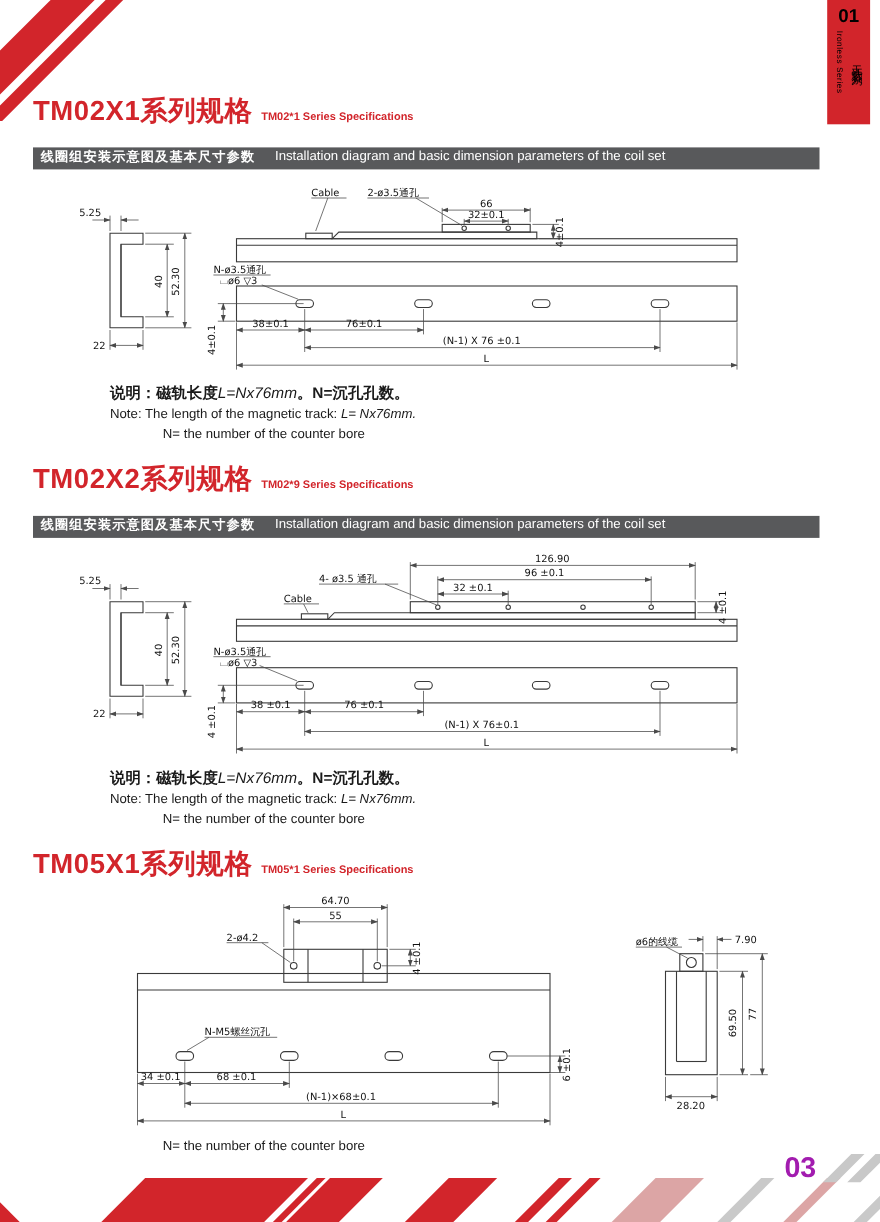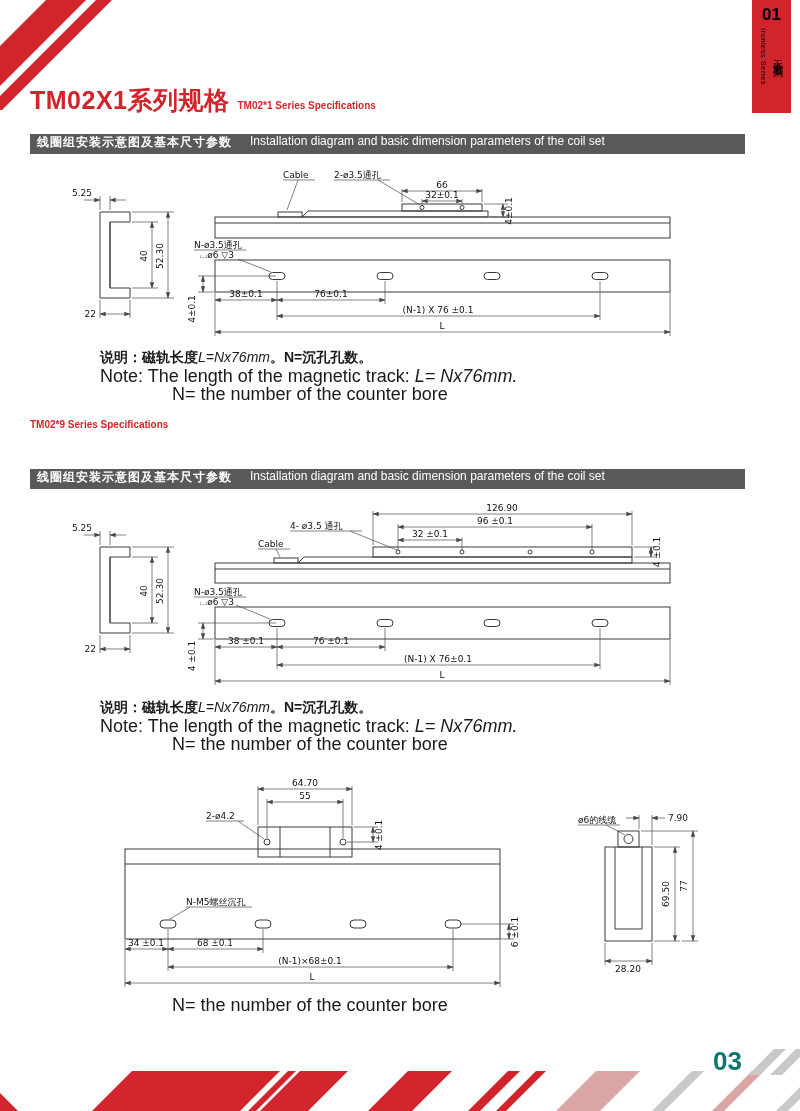--- a/index.html
+++ b/index.html
@@ -22,40 +22,40 @@
   .graybar .cn{ font-weight:bold; letter-spacing:1px; }
 
   .drawing{ display:block; margin:6px 0 0 10px; }
   .drawing .geo{ stroke:#3a3a3a; stroke-width:1; fill:none; }
   .drawing .thin{ stroke:#4a4a4a; stroke-width:0.7; fill:none; }
   .drawing text{ font-family:"DejaVu Sans", sans-serif; font-size:9px; fill:#111; stroke:none; }
 
   .notes{ margin:2px 0 0 70px; }
   .note-cn{ font-size:14px; font-weight:bold; line-height:20px; }
   .note-cn i{ font-weight:normal; }
-  .note-en{ font-size:18px; line-height:18px; }
-  .note-en.indent{ margin-left:72px; }
+  .note-en{ font-size:12px; line-height:18px; }
+  .note-en.indent{ margin-left:48px; }
   .sec{ margin-bottom:14px; }
   .sec+.sec{ margin-top:16px; }
 
   .chapter-tab{
     position:absolute; top:0; right:9px; width:39px; height:113px;
     background:var(--red); color:#000000; text-align:center; z-index:3;
   }
   .chapter-num{ font-size:17px; font-weight:bold; padding-top:5px; }
   .chapter-texts{ display:flex; justify-content:center; gap:3px; margin-top:3px; }
   .chapter-en{ writing-mode:vertical-rl; font-size:7.5px; letter-spacing:.5px; }
   .chapter-cn{ writing-mode:vertical-rl; font-size:10px; letter-spacing:2px; }
 
   .deco-topleft{ position:absolute; top:0; left:0; z-index:1; }
   .deco-bottom{ position:absolute; bottom:0; left:0; z-index:1; }
   .pageno-row{
     position:absolute; right:0; bottom:34px; display:flex; align-items:center; gap:6px; z-index:2;
   }
-  .pageno{ font-size:26px; font-weight:bold; color:#0f766e; }
+  .pageno{ font-size:26px; font-weight:bold; color:#a21caf; }
 </style>
 </head>
 <body>
 
 <svg class="deco-topleft" width="150" height="110" viewBox="0 0 150 110">
   <polygon points="0,46 46,0 86,0 0,86" fill="#d2252b"></polygon>
   <polygon points="0,96 96,0 112,0 0,112" fill="#d2252b"></polygon>
 </svg>
 
 <div class="chapter-tab">
@@ -178,20 +178,21 @@
       <p class="note-cn">
         <span>说明：</span><span>磁轨长度</span><i>L=Nx76mm</i><span>。N=沉孔孔数。</span>
       </p>
       <p class="note-en"><span>Note: The length of the magnetic track: </span><i>L= Nx76mm.</i></p>
       <p class="note-en indent">N= the number of the counter bore</p>
     </div>
   </section>
 
   <section class="sec">
     <div class="sec-heading">
+      <span class="heading-cn">TM02X2系列规格</span>
       <span class="heading-en">TM02*9 Series Specifications</span>
     </div>
     <div class="graybar">
       <span class="cn">线圈组安装示意图及基本尺寸参数</span>
       <span class="en">Installation diagram and basic dimension parameters of the coil set</span>
     </div>
 
     <svg class="drawing" width="720" height="200" viewBox="0 0 720 200">
       <defs>
         <marker id="m2" viewBox="0 0 10 10" refX="9" refY="5" markerWidth="9" markerHeight="9" orient="auto-start-reverse">
@@ -296,20 +297,24 @@
     <div class="notes">
       <p class="note-cn">
         <span>说明：</span><span>磁轨长度</span><i>L=Nx76mm</i><span>。N=沉孔孔数。</span>
       </p>
       <p class="note-en"><span>Note: The length of the magnetic track: </span><i>L= Nx76mm.</i></p>
       <p class="note-en indent">N= the number of the counter bore</p>
     </div>
   </section>
 
   <section class="sec">
+    <div class="sec-heading">
+      <span class="heading-cn">TM05X1系列规格</span>
+      <span class="heading-en">TM05*1  Series Specifications</span>
+    </div>
 
     <svg class="drawing" width="720" height="225" viewBox="0 0 720 225">
       <defs>
         <marker id="m3" viewBox="0 0 10 10" refX="9" refY="5" markerWidth="9" markerHeight="9" orient="auto-start-reverse">
           <path d="M0,1.5 L10,5 L0,8.5 Z" style="fill:#4a4a4a;stroke:none"></path>
         </marker>
       </defs>
 
       <g class="geo">
         <rect x="218" y="58" width="94" height="30"></rect>

